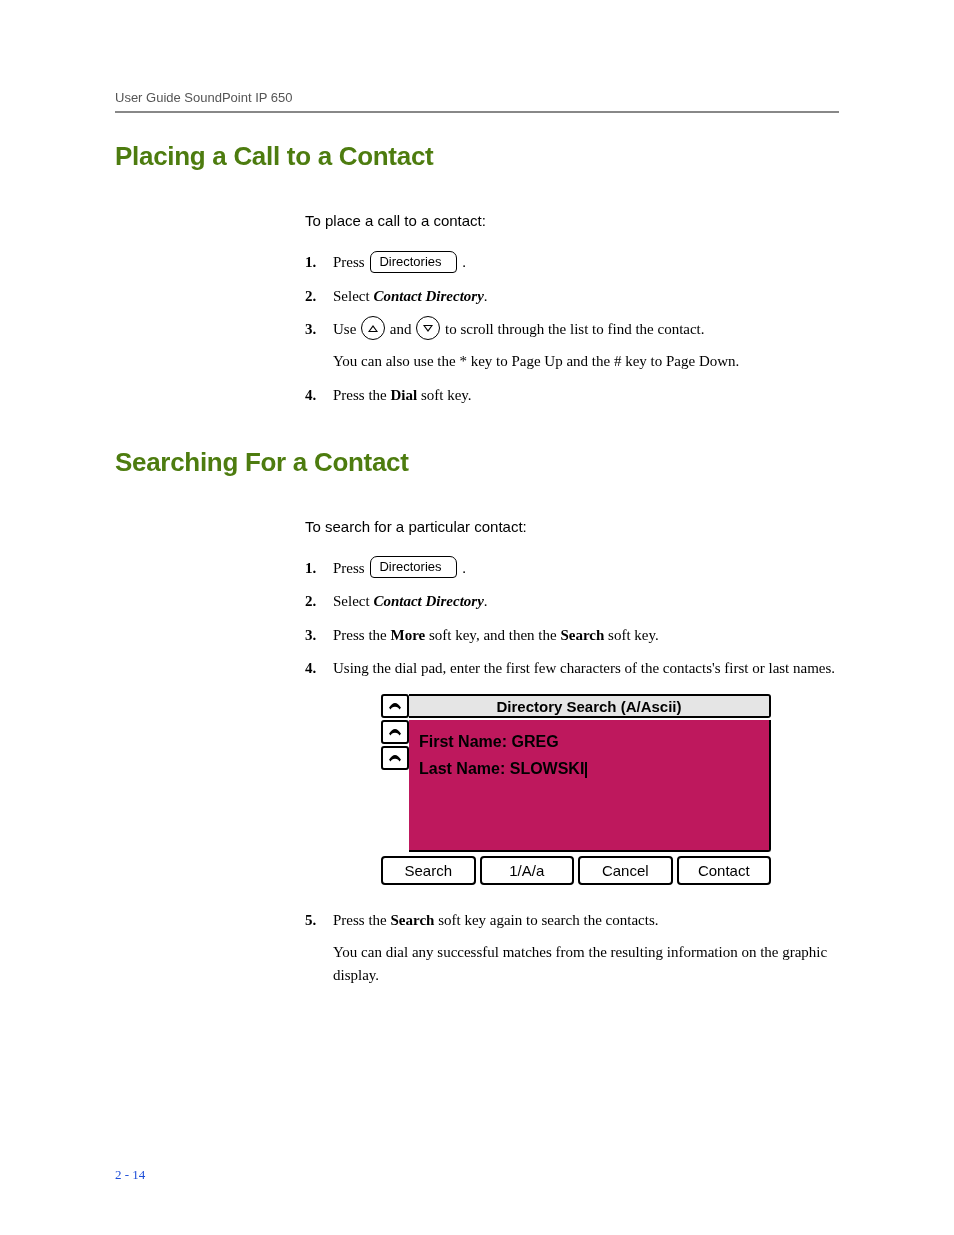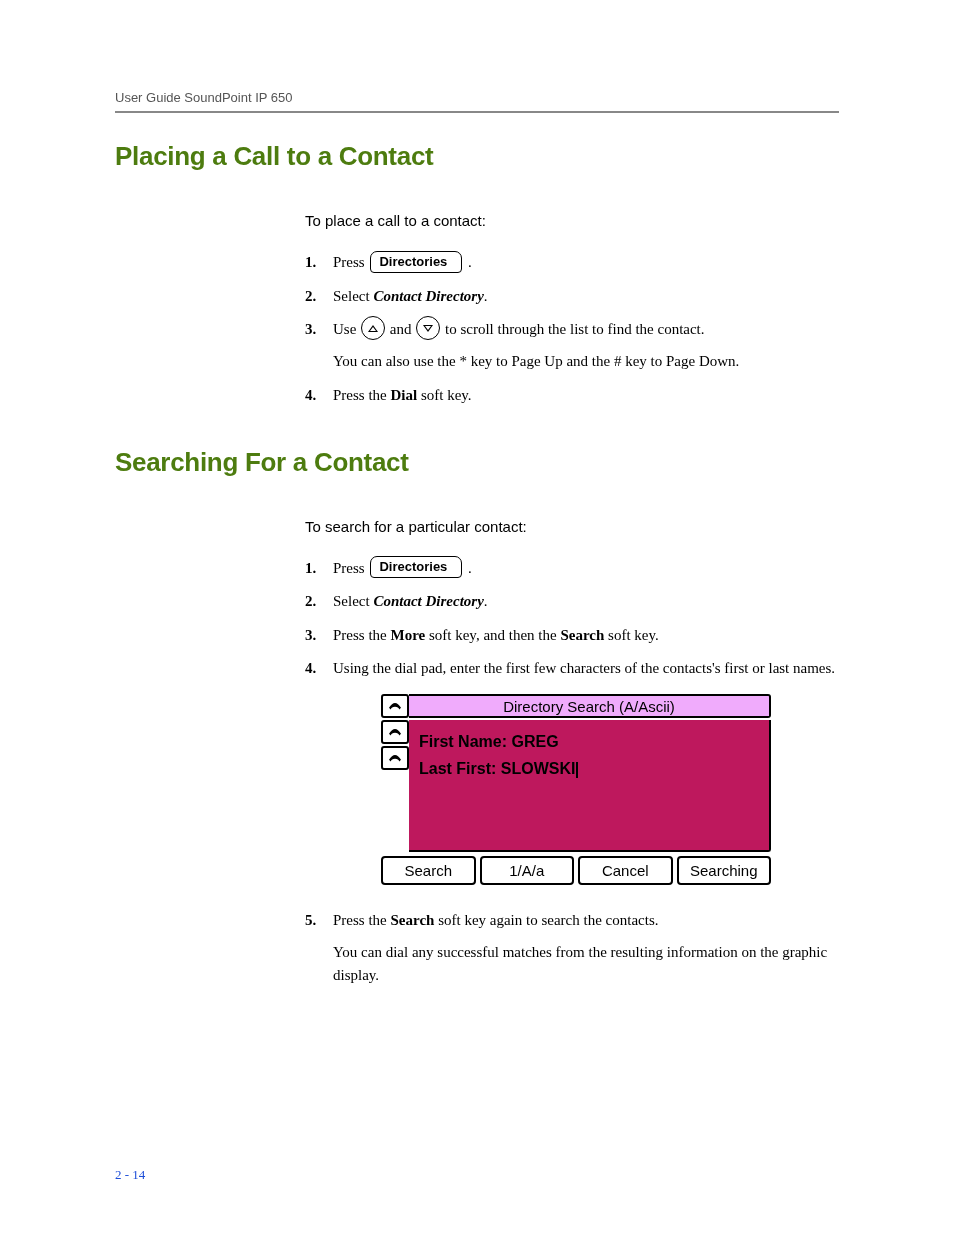--- a/index.html
+++ b/index.html
@@ -68,21 +68,21 @@
   .ital { font-style: italic; font-weight: 700; }
   .bold { font-weight: 700; }
   .btn-directories {
     display: inline-flex;
     align-items: center;
     justify-content: center;
     border: 1.5px solid #000;
     border-radius: 7px 7px 4px 4px;
     padding: 1px 14px 1px 8px;
     font-family: Arial, sans-serif;
-    font-weight: 700;
+    font-weight: 400;
     font-size: 13px;
     vertical-align: middle;
     position: relative;
     top: -2px;
     margin: 0 2px;
     height: 18px;
     background: #fff;
   }
   .arrowkey {
     display: inline-flex;
@@ -158,25 +158,25 @@
   .line-cell svg { width: 14px; height: 12px; }
   .ps-title {
     flex: 1;
     border: 2px solid #000;
     border-left: none;
     border-radius: 0 3px 3px 0;
     height: 20px;
     display: flex;
     align-items: center;
     justify-content: center;
-    font-weight: 400;
+    font-weight: 700;
     font-size: 15px;
     font-family: "Arial", sans-serif;
     letter-spacing: 0;
-    background: #f0abfc;
+    background: #e5e5e5;
   }
   .ps-main {
     flex: 1;
     border: 2px solid #000;
     border-left: none;
     border-top: none;
     border-radius: 0 0 3px 0;
     min-height: 110px;
     padding: 10px 10px;
     font-weight: 700;
@@ -320,30 +320,30 @@
                       <path d="M1 9 Q8 -2 15 9 L13 11 Q12 8 8 8 Q4 8 3 11 Z" fill="#000"></path>
                     </svg>
                 </div>
               </div>
               <div class="ps-main">
                 <div class="ps-field">
                   <span>First Name:</span>
                   <span>GREG</span>
                 </div>
                 <div class="ps-field">
-                  <span>Last First:</span>
+                  <span>Last Name:</span>
                   <span>SLOWSKI</span><span class="ps-cursor"></span>
                 </div>
               </div>
             </div>
             <div class="ps-soft">
               <div class="sk">Search</div>
               <div class="sk">1/A/a</div>
               <div class="sk">Cancel</div>
-              <div class="sk">Searching</div>
+              <div class="sk">Contact</div>
             </div>
           </div>
         </span>
       </li>
       <li>
         <span class="stepnum">5.</span>
         <span class="stepbody">
           <span>Press the </span><span class="bold">Search</span><span> soft key again to search the contacts.</span>
           <p>You can dial any successful matches from the resulting information on the graphic display.</p>
         </span>

